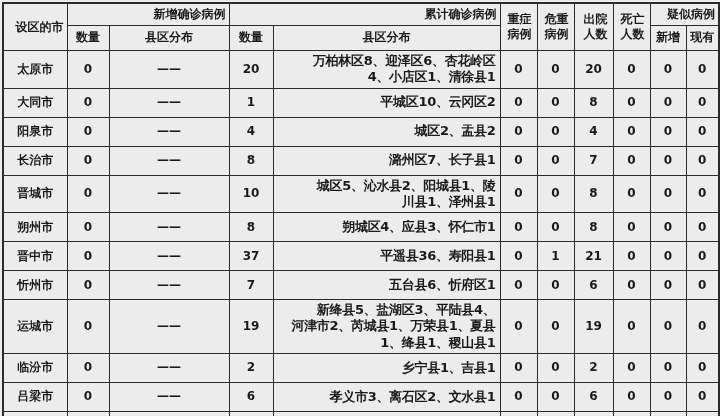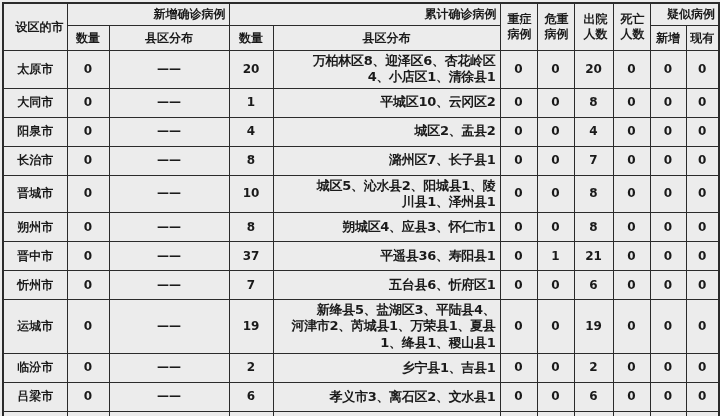--- a/index.html
+++ b/index.html
@@ -31,21 +31,21 @@
     font-weight: bold;
     font-size: 12px;
     line-height: 1.25;
     text-align: center;
     vertical-align: middle;
     padding: 2px 3px;
     overflow: hidden;
     word-break: break-all;
   }
   thead tr.h1 th { height: 17px; text-align: right; }
-  thead tr.h2 th { height: 20px; }
+  thead tr.h2 th { height: 20px; font-family: Liberation Mono, monospace; }
   tbody td { height: 24px; }
   tbody tr.total td { height: 36px; }
   td.dist {
     text-align: right;
     text-indent: 1.9em;
     font-size: 13px;
     padding-left: 8px;
     padding-right: 4px;
     letter-spacing: -0.3px;
   }

